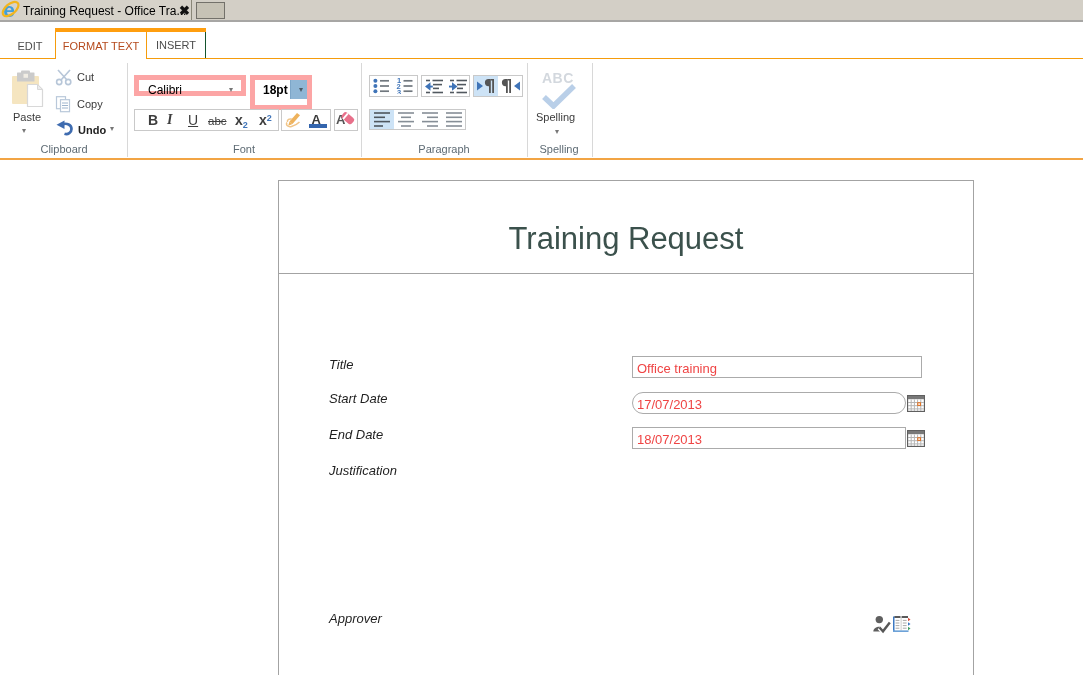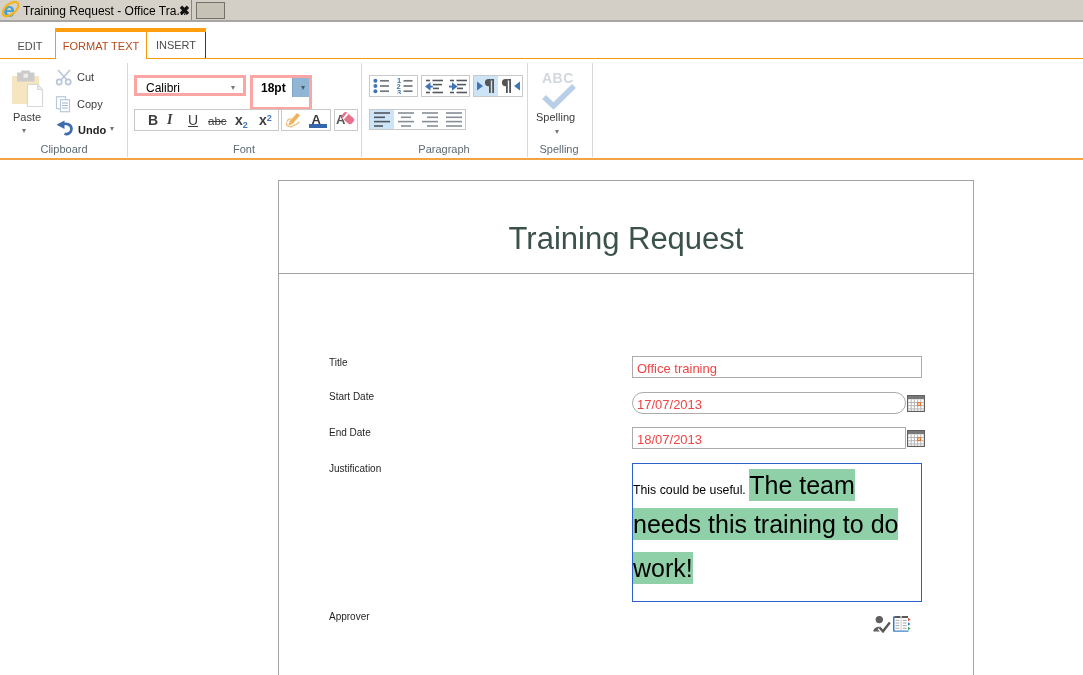--- a/index.html
+++ b/index.html
@@ -26,31 +26,31 @@
      border-right:1px solid #f59c0c; color:#b5491c; }
   #tab-insert { left:147px; width:59px; background:#fff; border-right:1px solid #14532d;
      border-bottom:1px solid #f59c0c; height:27px; }
   .tabline { position:absolute; top:58px; height:1px; background:#f59c0c; }
 
   
   #ribbon { position:absolute; left:0; top:59px; width:1083px; height:99px; background:#fff; }
   .vsep { position:absolute; top:4px; height:94px; width:1px; background:#d8d8d8; }
   .glabel { position:absolute; top:84px; font-size:11px; color:#5e6b74; text-align:center; }
   .btxt { font-size:11px; color:#3b3b3b; }
-  .combo { position:absolute; border:3px solid #fca5a5; background:#fff; }
+  .combo { position:absolute; border:5px solid #fca5a5; background:#fff; }
   .tbox { position:absolute; border:1px solid #c9c9c9; background:#fff; }
   .dd { color:#777; font-size:8px; }
 
   
   #panel { position:absolute; left:278px; top:180px; width:696px; height:500px;
     border:1px solid #a3a3a3; background:#fff; }
   #phead { position:absolute; left:0; top:0; width:100%; height:93px; border-bottom:1px solid #a3a3a3; }
   #ptitle { position:absolute; width:100%; top:42px; text-align:center; font-size:31px;
     line-height:31px; color:#3b514c; }
-  .flabel { position:absolute; left:50px; font-size:10px; color:#1f1f1f; }
+  .flabel { position:absolute; left:50px; font-style:italic; font-size:13px; color:#1f1f1f; }
   .finput { position:absolute; left:353px; border:1px solid #ababab; background:#fff;
     font-size:13px; color:#ef4444; padding-left:4px; padding-top:3px; display:flex; align-items:center; }
 </style>
 </head>
 <body>
 
 <div id="titlebar">
   <div id="tab-active">
     <svg style="position:absolute;left:1px;top:0px" width="20" height="20" viewBox="0 0 20 20">
       <text x="2.2" y="17" font-size="21" font-weight="bold" fill="#419fd9" font-family="Liberation Sans">e</text>
@@ -271,31 +271,20 @@
   <div class="flabel" style="top:175.5px;">Title</div>
   <div class="finput" style="top:175px; width:290px; height:22px;">Office training</div>
 
   <div class="flabel" style="top:209.5px;">Start Date</div>
   <div class="finput" style="top:211px; width:274px; height:22px;border-radius:11px;">17/07/2013</div>
 
   <div class="flabel" style="top:245.5px;">End Date</div>
   <div class="finput" style="top:246px; width:274px; height:22px;">18/07/2013</div>
 
   <div class="flabel" style="top:281.5px;">Justification</div>
-  <div class="abs" style="left:353px; top:282px; width:290px; height:139px; border:1px solid #2b62c9; background:#fff;">
-    <div style="position:absolute; left:0px; top:6px; font-size:25px; line-height:31px; white-space:nowrap;">
-      <span style="font-size:12.3px;">This could be useful. </span><span style="background:#90d0a8; padding:2px 0;">The team</span>
-    </div>
-    <div style="position:absolute; left:0px; top:45px; font-size:25px; line-height:31px; white-space:nowrap;">
-      <span style="background:#90d0a8; padding:2px 0;">needs this training to do</span>
-    </div>
-    <div style="position:absolute; left:0px; top:89px; font-size:25px; line-height:31px; white-space:nowrap;">
-      <span style="background:#90d0a8; padding:2px 0;">work!</span>
-    </div>
-  </div>
 
   <div class="flabel" style="top:429.5px;">Approver</div>
 </div>
 
 <svg class="abs" style="left:873px; top:615px;" width="19" height="19" viewBox="0 0 19 19">
   <circle cx="6.3" cy="4.6" r="3.7" fill="#5f5f5f"></circle>
   <path d="M0.3 16.5 C0.3 10, 12.3 10, 12.3 16.5 Z" fill="#5f5f5f"></path>
   <path d="M6.5 12.5 L10 16.3 L16.8 7.5" fill="none" stroke="#fff" stroke-width="5"></path>
   <path d="M6.5 12.5 L10 16.3 L16.8 7.5" fill="none" stroke="#575757" stroke-width="2.4"></path>
 </svg>

